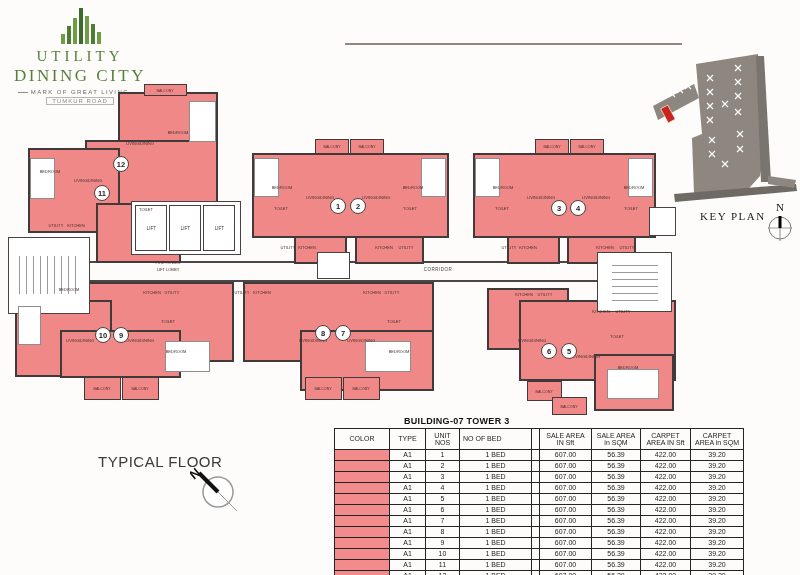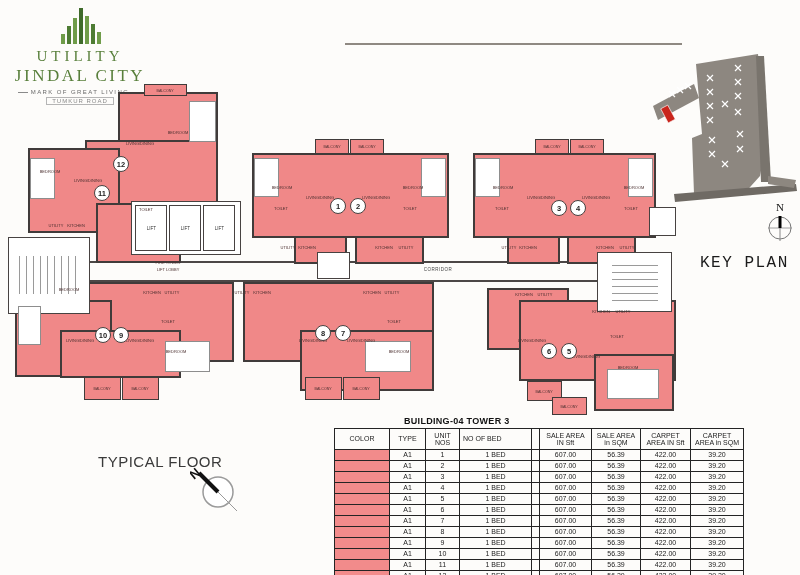--- a/index.html
+++ b/index.html
@@ -10,22 +10,22 @@
   #logo{position:absolute;left:5px;top:4px;width:150px;display:flex;flex-direction:column;align-items:center;}
   #logo .l1{font-family:"Liberation Serif",serif;font-size:15px;letter-spacing:4px;color:#587f3b;margin-top:2px;}
   #logo .l2{font-family:"Liberation Serif",serif;font-size:17px;letter-spacing:2.5px;color:#587f3b;margin-top:1px;}
   #logo .tagrow{display:flex;align-items:center;gap:3px;margin-top:3px;}
   #logo .dash{width:10px;height:1px;background:#8a8a8a;}
   #logo .tag{font-size:6px;letter-spacing:1.4px;color:#6a6a6a;white-space:nowrap;}
   #logo .sub{font-size:6px;letter-spacing:1px;color:#8a8a8a;border:1px solid #b5b5b5;padding:0 5px;margin-top:2px;}
   
   #divider{position:absolute;left:345px;top:43px;width:337px;height:2px;background:#8f8982;}
   
-  #keyplan-label{position:absolute;left:700px;top:210px;font-family:Liberation Mono, monospace;
-                 font-size:16px;letter-spacing:1.5px;color:#1b1b1b;margin-top:44px;}
+  #keyplan-label{position:absolute;left:700px;top:210px;font-family:Liberation Serif, serif;
+                 font-size:11px;letter-spacing:1.5px;color:#1b1b1b;}
   
   .pink{position:absolute;background:#f08888;border:2px solid #403b3a;box-sizing:border-box;}
   .balc{border-width:1.5px;display:flex;align-items:center;justify-content:center;overflow:hidden;}
   .balc span{font-size:8px;transform:scale(.45);color:#4b3030;white-space:nowrap;}
   .wroom{position:absolute;background:#ffffff;border:1.5px solid #474241;box-sizing:border-box;}
   .liftcell{display:flex;align-items:center;justify-content:center;}
   .liftcell span{font-size:9px;transform:scale(.5);color:#333;}
   .bed{position:absolute;background:#fff;border:1px solid #8d8d8d;box-sizing:border-box;}
   .steps{position:absolute;}
   .steps-v{background:repeating-linear-gradient(90deg,#9a9a9a 0 1px,transparent 1px 7px);}
@@ -58,21 +58,21 @@
     <svg width="46" height="42" viewBox="0 0 46 42">
       <rect x="4" y="30" width="4" height="10" fill="#6f9c49"></rect>
       <rect x="10" y="22" width="4" height="18" fill="#4e7c33"></rect>
       <rect x="16" y="14" width="4" height="26" fill="#6f9c49"></rect>
       <rect x="22" y="4" width="4" height="36" fill="#3f6b2a"></rect>
       <rect x="28" y="12" width="4" height="28" fill="#6f9c49"></rect>
       <rect x="34" y="20" width="4" height="20" fill="#4e7c33"></rect>
       <rect x="40" y="28" width="4" height="12" fill="#6f9c49"></rect>
     </svg>
     <div class="l1">UTILITY</div>
-    <div class="l2">JINDAL CITY</div>
+    <div class="l2">DINING CITY</div>
     <div class="tagrow">
       <div class="dash"></div>
       <div class="tag">MARK OF GREAT LIVING</div>
       <div class="dash"></div>
     </div>
     <div class="sub">TUMKUR ROAD</div>
   </div>
 
   <div id="divider"></div>
 
@@ -264,21 +264,21 @@
   <div id="caption">
     <div>TYPICAL FLOOR</div>
   </div>
   <svg class="abs" style="left:190px;top:462px;" width="54" height="54" viewBox="0 0 54 54">
     <circle cx="28" cy="30" r="15" fill="#fff" stroke="#9a9a9a" stroke-width="1.5"></circle>
     <line x1="9" y1="11" x2="47" y2="49" stroke="#999" stroke-width="1"></line>
     <line x1="9" y1="11" x2="28" y2="30" stroke="#111" stroke-width="4"></line>
     <text x="0" y="0" transform="translate(4,18) rotate(-40)" font-size="13" font-weight="bold" fill="#111">N</text>
   </svg>
 
-  <div id="table-title">BUILDING-04  TOWER 3</div>
+  <div id="table-title">BUILDING-07  TOWER 3</div>
   <table id="area-table">
     <colgroup id="area-cols">
         <col style="width: 55px;">
         <col style="width: 36px;">
         <col style="width: 34px;">
         <col style="width: 72px;">
         <col style="width: 8px;">
         <col style="width: 52px;">
         <col style="width: 49px;">
         <col style="width: 50px;">

